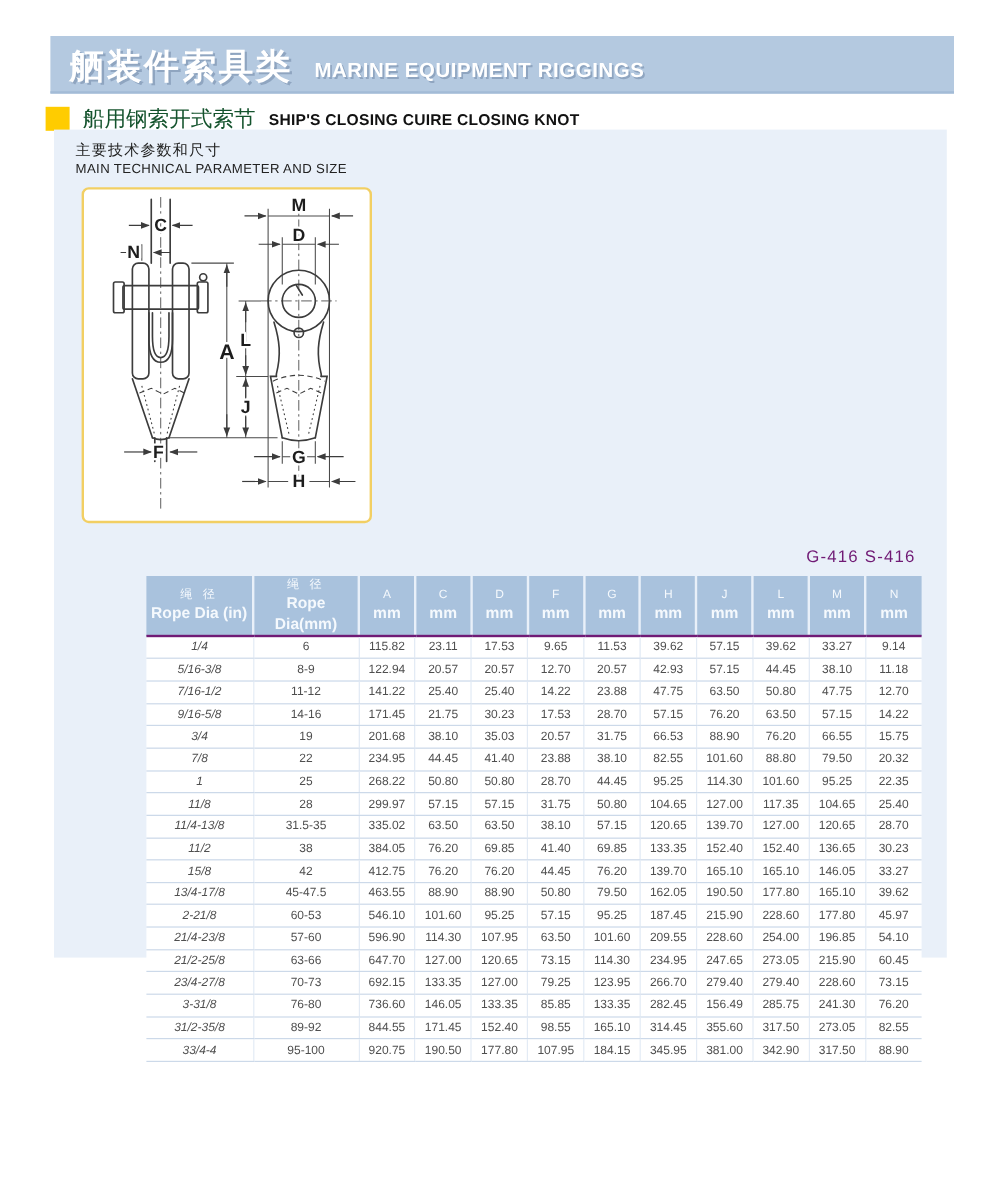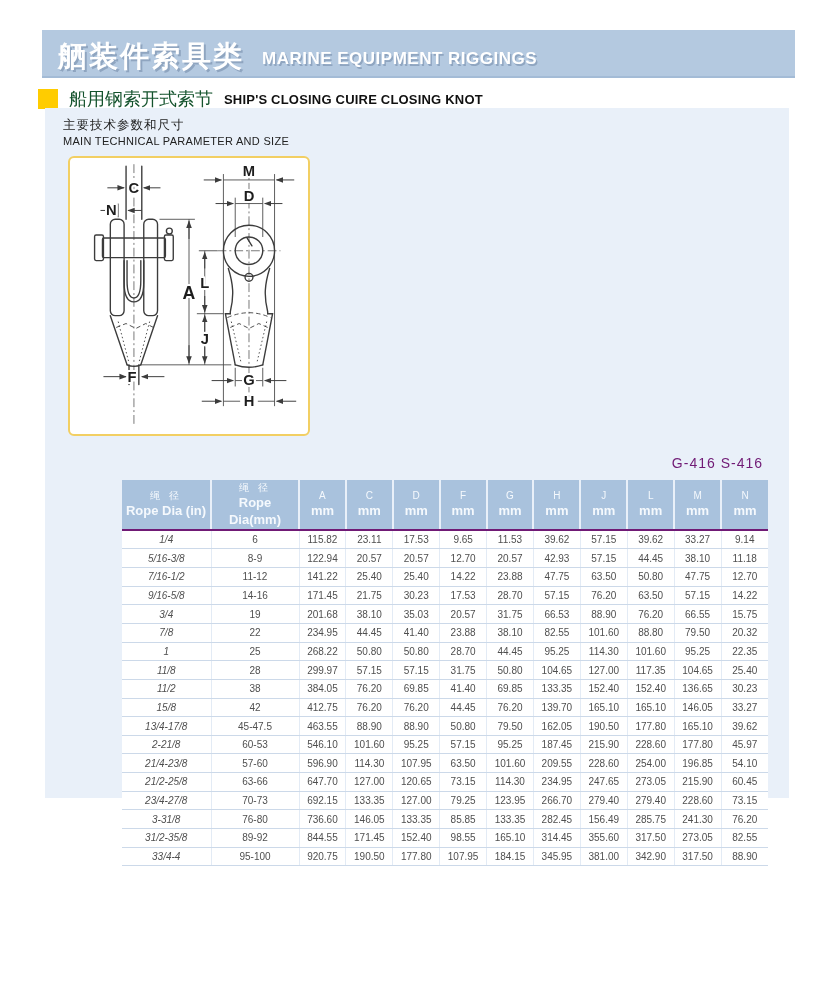--- a/index.html
+++ b/index.html
@@ -322,20 +322,34 @@
             <td>57.15</td>
             <td>31.75</td>
             <td>50.80</td>
             <td>104.65</td>
             <td>127.00</td>
             <td>117.35</td>
             <td>104.65</td>
             <td>25.40</td>
           </tr>
           <tr>
+            <td>11/4-13/8</td>
+            <td>31.5-35</td>
+            <td>335.02</td>
+            <td>63.50</td>
+            <td>63.50</td>
+            <td>38.10</td>
+            <td>57.15</td>
+            <td>120.65</td>
+            <td>139.70</td>
+            <td>127.00</td>
+            <td>120.65</td>
+            <td>28.70</td>
+          </tr>
+          <tr>
             <td>11/2</td>
             <td>38</td>
             <td>384.05</td>
             <td>76.20</td>
             <td>69.85</td>
             <td>41.40</td>
             <td>69.85</td>
             <td>133.35</td>
             <td>152.40</td>
             <td>152.40</td>

